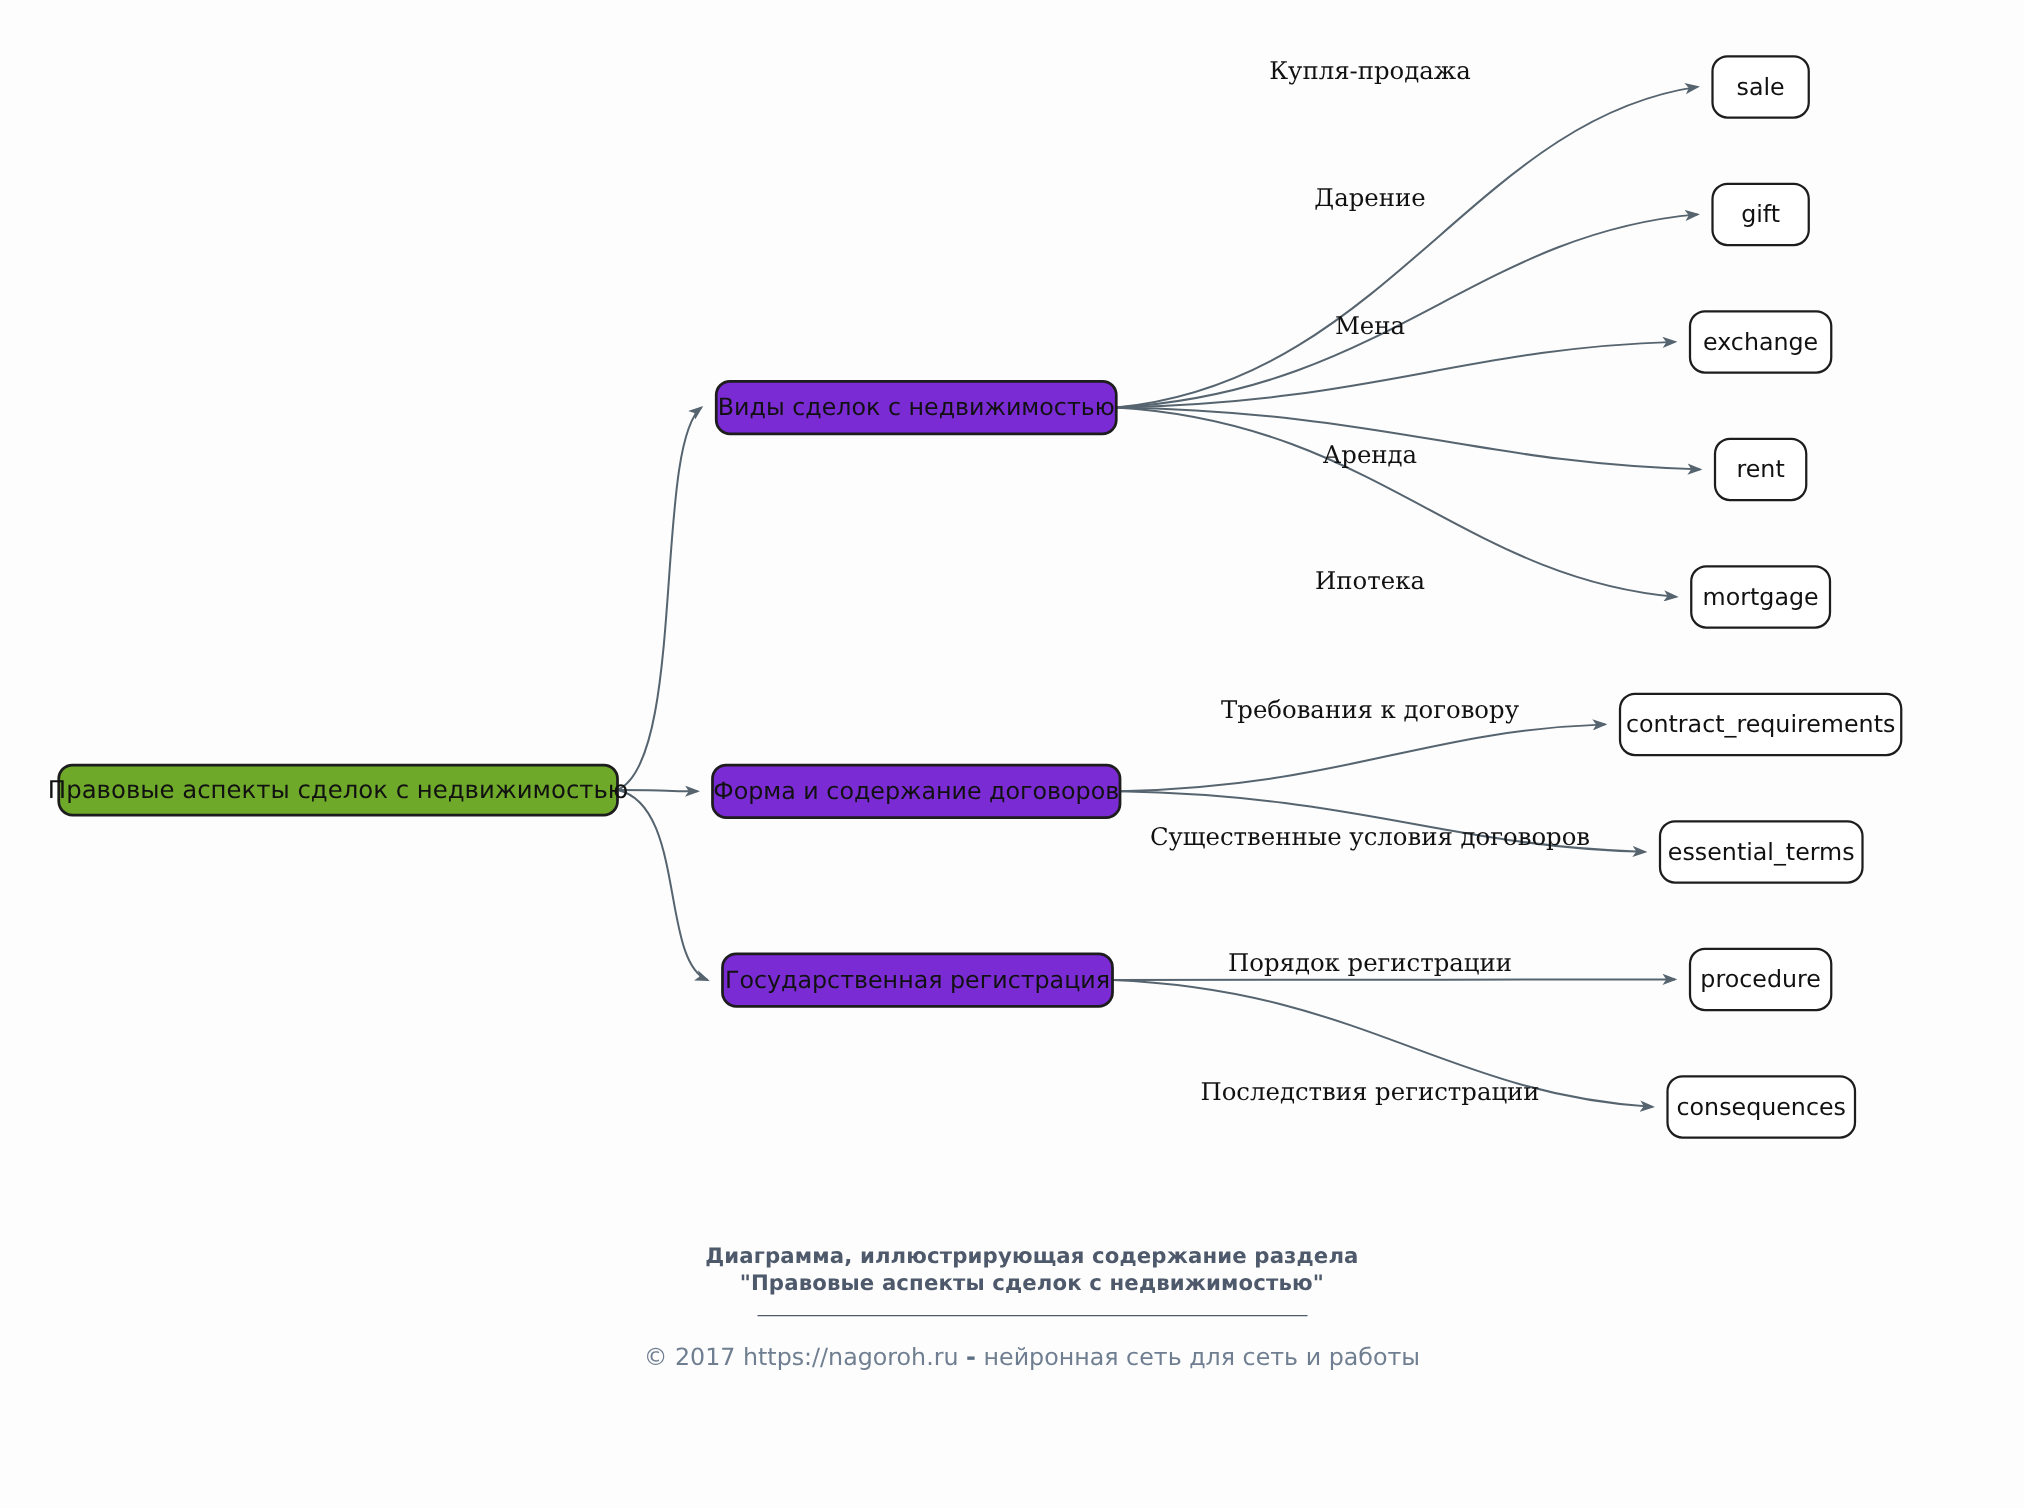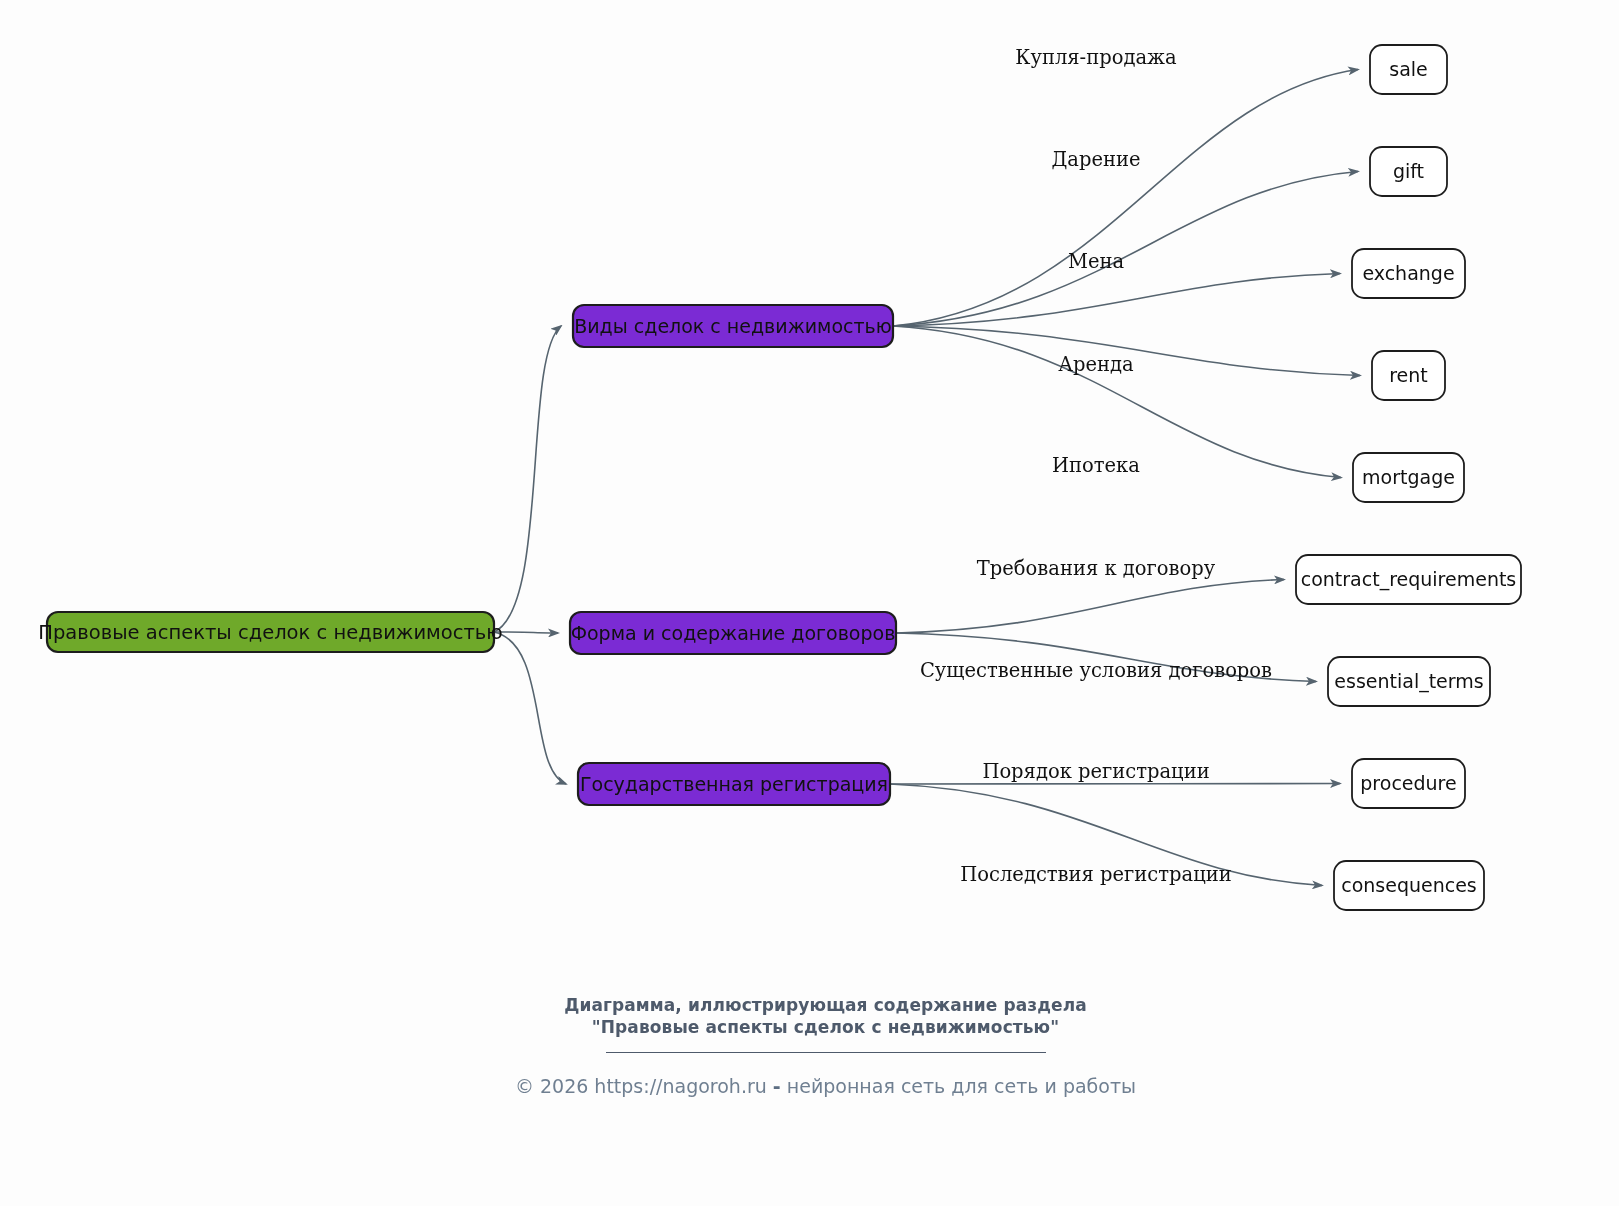--- a/index.html
+++ b/index.html
@@ -199,19 +199,19 @@
       </g>
   </svg>
 
   <div class="footer-block">
     <div class="footer-caption">
       <div>Диаграмма, иллюстрирующая содержание раздела</div>
       <div>"Правовые аспекты сделок с недвижимостью"</div>
     </div>
     <hr class="footer-rule">
     <div class="footer-copyright">
-      <span>© 2026 https://nagoroh.ru</span>
+      <span>© 2017 https://nagoroh.ru</span>
       <span class="sep">-</span>
       <span>нейронная сеть для сеть и работы</span>
     </div>
   </div>
 
 </div>
 
 </body></html>

